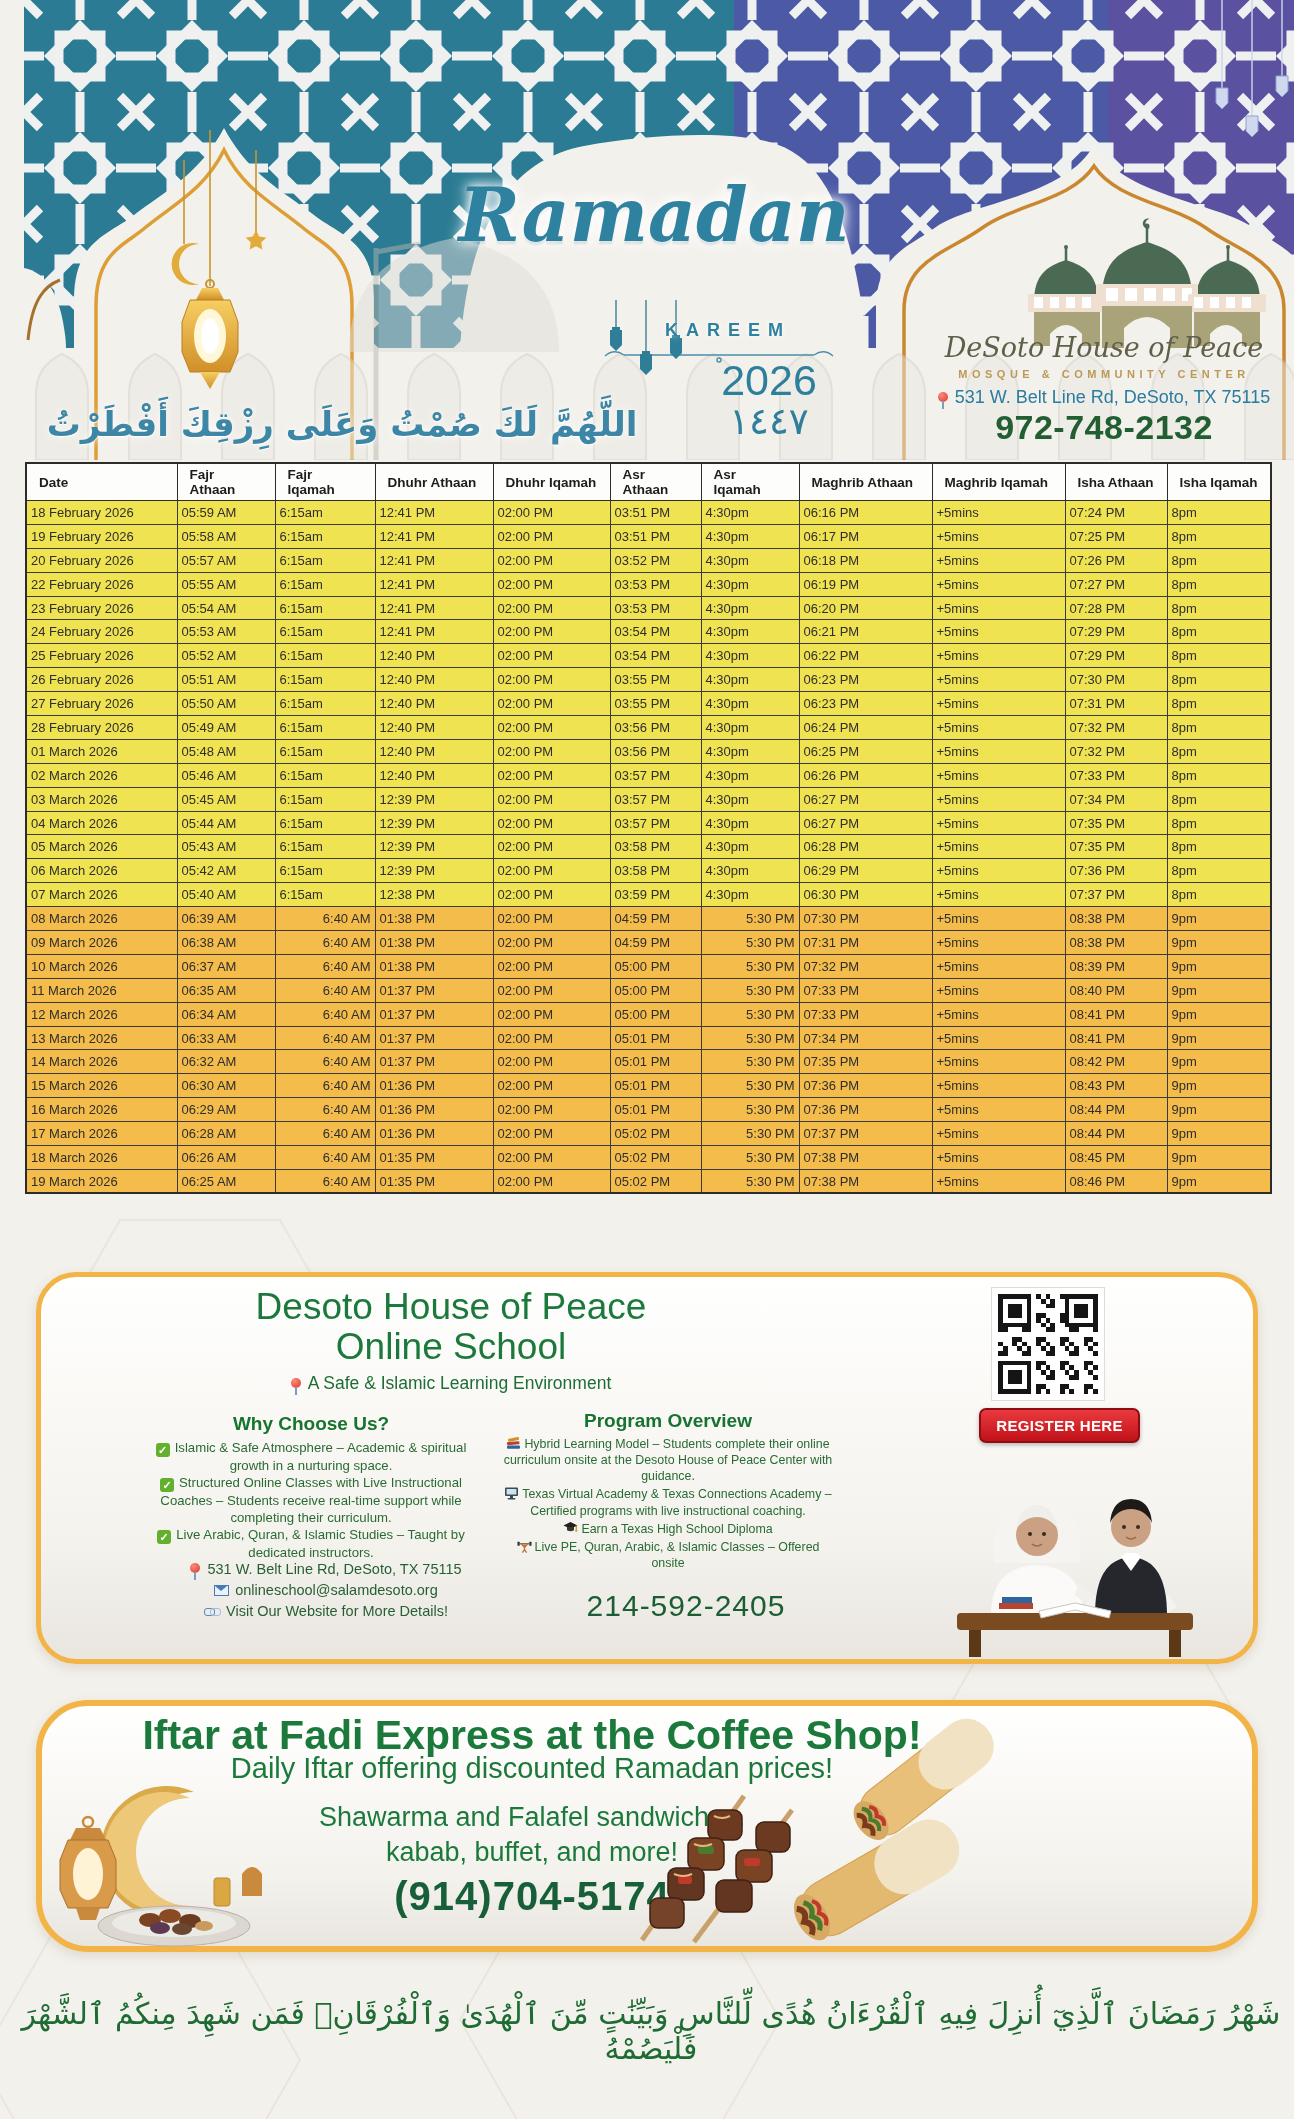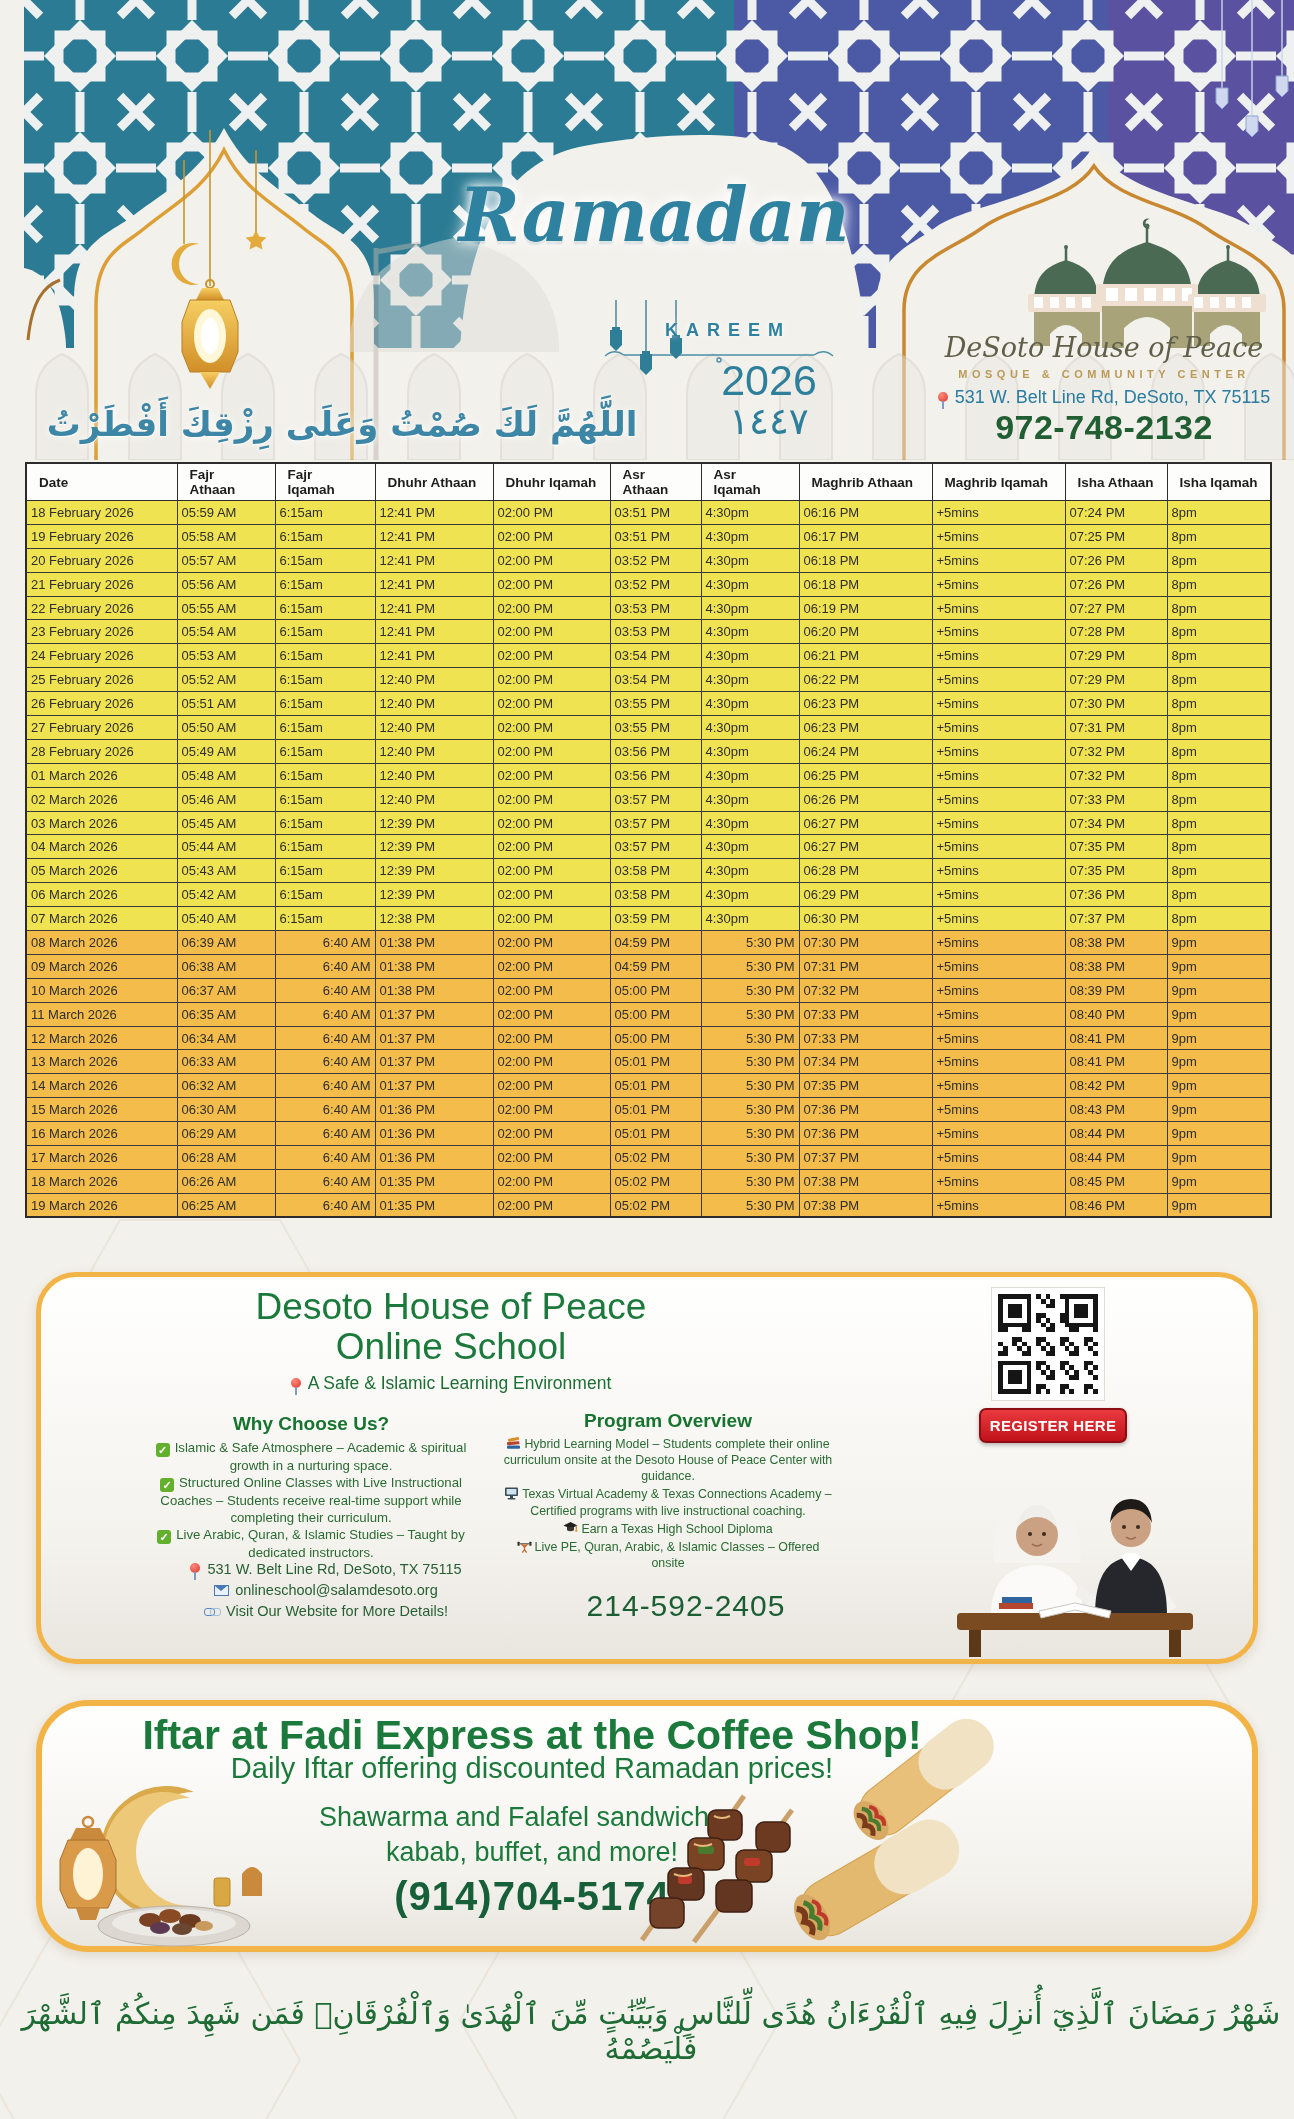--- a/index.html
+++ b/index.html
@@ -70,21 +70,21 @@
   .sc-why { left:95px; top:136px; width:350px; text-align:center; }
   .sc-why li { list-style:none; font-size:13.2px; color:#2a6b33; line-height:1.3; }
   .sc-prog { left:462px; top:133px; width:330px; text-align:center; }
   .sc-prog li { list-style:none; font-size:12.4px; color:#2a6b33; line-height:1.3; margin-bottom:2px; }
   .pi { vertical-align:-2px; margin-right:3px; }
   .sc-contact { left:100px; top:282px; width:370px; text-align:center; font-size:14.5px; color:#265f33; line-height:1.45; }
   .sc-phone { left:480px; top:312px; width:330px; text-align:center; font-size:30px; color:#1c5e33; letter-spacing:1px; }
   .qr-box { left:950px; top:10px; width:114px; height:114px; background:#fff; border:1px solid #e0ddd6; padding:6px; }
   .qr { display:grid; grid-template-columns:repeat(21,1fr); grid-auto-rows:1fr; width:100%; height:100%; }
   .qr i { display:block; } .qr .b { background:#151515; } .qr .w { background:#fff; }
-  .register { left:938px; top:131px; width:148px; height:35px; border-radius:7px;
+  .register { left:938px; top:131px; width:161px; height:35px; border-radius:7px;
     background:linear-gradient(#ea3a40,#c01218); border:2px solid #8e0d12; color:#fff;
     font-weight:bold; font-size:15px; line-height:31px; text-align:center; letter-spacing:.3px;
     box-shadow:0 2px 4px rgba(0,0,0,.28); cursor:pointer; }
   .kids { left:898px; top:166px; }
 
   .if-txt { left:20px; width:940px; text-align:center; color:#1b7a3b; }
   .if-title { top:6px;  font-size:41px; font-weight:bold; }
   .if-l2 { top:46px;  font-size:29px; }
   .if-l3 { top:96px;  font-size:27px; }
   .if-l4 { top:131px; font-size:27px; }
@@ -328,33 +328,20 @@
           <td>12:41 PM</td>
           <td>02:00 PM</td>
           <td>03:52 PM</td>
           <td>4:30pm</td>
           <td>06:18 PM</td>
           <td>+5mins</td>
           <td>07:26 PM</td>
           <td>8pm</td>
         </tr>
         <tr>
-          <td>21 February 2026</td>
-          <td>05:56 AM</td>
-          <td>6:15am</td>
-          <td>12:41 PM</td>
-          <td>02:00 PM</td>
-          <td>03:52 PM</td>
-          <td>4:30pm</td>
-          <td>06:18 PM</td>
-          <td>+5mins</td>
-          <td>07:26 PM</td>
-          <td>8pm</td>
-        </tr>
-        <tr>
           <td>22 February 2026</td>
           <td>05:55 AM</td>
           <td>6:15am</td>
           <td>12:41 PM</td>
           <td>02:00 PM</td>
           <td>03:53 PM</td>
           <td>4:30pm</td>
           <td>06:19 PM</td>
           <td>+5mins</td>
           <td>07:27 PM</td>

